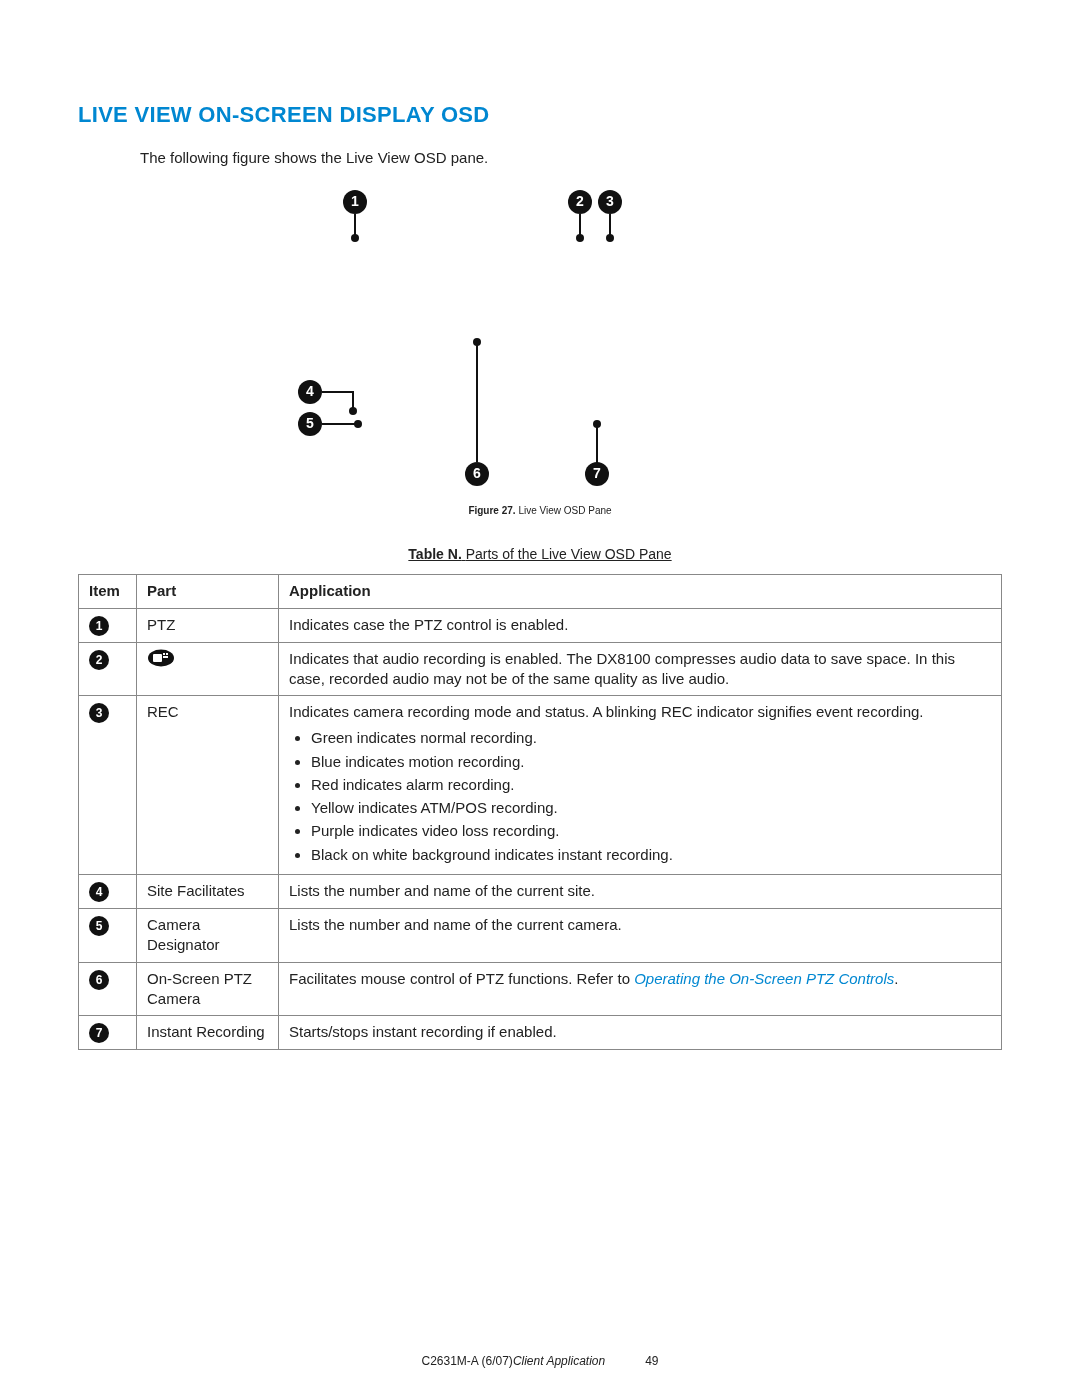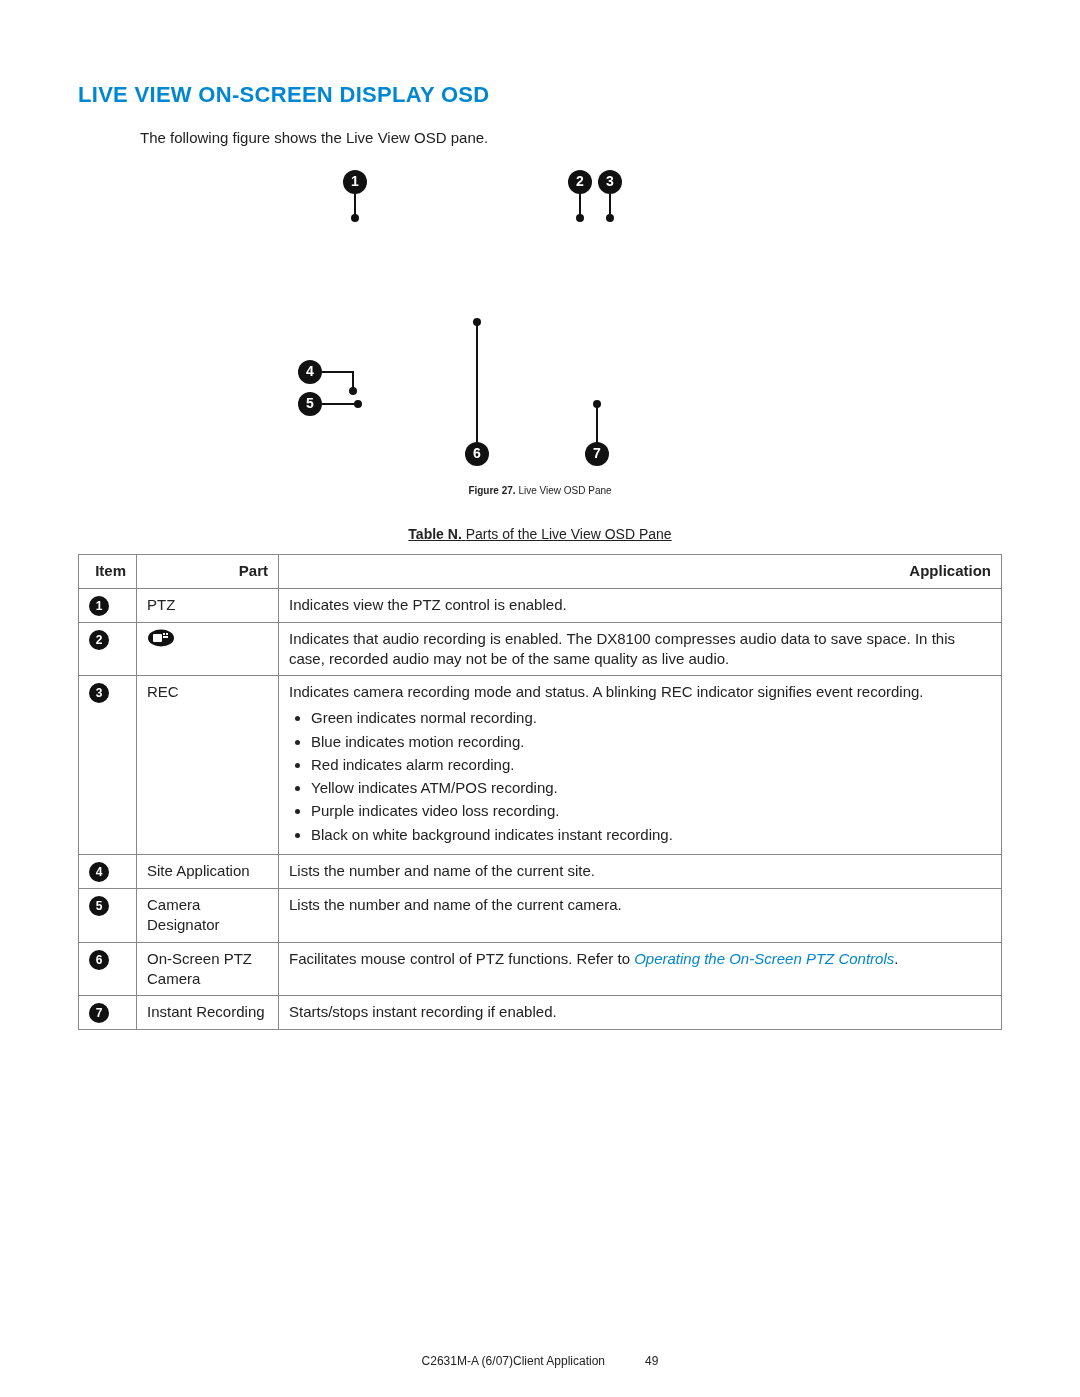--- a/index.html
+++ b/index.html
@@ -10,20 +10,21 @@
     color: #222;
     width: 1080px;
     height: 1397px;
     position: relative;
     box-sizing: border-box;
     font-size: 15px;
     line-height: 1.35;
   }
   .page {
     padding: 80px 78px 0 78px;
+    margin-top: 20px;
   }
   h1.section-title {
     color: #0087d1;
     font-weight: 700;
     letter-spacing: 0.3px;
     font-size: 22px;
     text-transform: uppercase;
     margin: 0 0 18px 0;
   }
   .intro, .lead {
@@ -81,21 +82,20 @@
   }
   table.osd th, table.osd td {
     border: 1px solid #888;
     padding: 6px 10px;
     vertical-align: top;
     text-align: left;
     font-weight: 300;
   }
   table.osd th {
     font-weight: 700;
-    text-align: right;
   }
   table.osd col.c-item { width: 58px; }
   table.osd col.c-part { width: 142px; }
   .row-badge {
     display:inline-flex;
     width:20px;height:20px;border-radius:50%;
     background:#111;color:#fff;font-size:12px;font-weight:700;
     align-items:center;justify-content:center;
   }
   .desc ul {
@@ -107,21 +107,21 @@
   .footer {
     position:absolute;
     bottom:28px;
     left:78px; right:78px;
     display:flex;
     justify-content:center;
     font-size:12px;
     color:#222;
   }
   .footer .right{ display:flex; gap:40px; align-items:baseline;}
-  .footer .app { }
+  .footer .app { font-style:italic; }
   .audio-icon svg { display:block; }
 </style>
 </head>
 <body>
 
 <div class="page">
   <h1 class="section-title">LIVE VIEW ON-SCREEN DISPLAY OSD</h1>
 
   <p class="intro lead2">The following figure shows the Live View OSD pane.</p>
 
@@ -178,21 +178,21 @@
       <tr>
         <th>Item</th>
         <th>Part</th>
         <th>Application</th>
       </tr>
     </thead>
     <tbody>
       <tr>
         <td><span class="row-badge">1</span></td>
         <td>PTZ</td>
-        <td class="desc">Indicates view the PTZ control is enabled.</td>
+        <td class="desc">Indicates case the PTZ control is enabled.</td>
       </tr>
       <tr>
         <td><span class="row-badge">2</span></td>
         <td>
           <span class="audio-icon">
             <svg width="28" height="18" viewBox="0 0 28 18">
               <ellipse cx="14" cy="9" rx="13" ry="8.5" fill="#111"></ellipse>
               <rect x="6" y="5" width="9" height="8" rx="1" fill="#fff"></rect>
               <rect x="16" y="4" width="2" height="2" fill="#fff"></rect>
               <rect x="19" y="4" width="2" height="2" fill="#fff"></rect>
@@ -212,21 +212,21 @@
             <li>Blue indicates motion recording.</li>
             <li>Red indicates alarm recording.</li>
             <li>Yellow indicates ATM/POS recording.</li>
             <li>Purple indicates video loss recording.</li>
             <li>Black on white background indicates instant recording.</li>
           </ul>
         </td>
       </tr>
       <tr>
         <td><span class="row-badge">4</span></td>
-        <td>Site Application</td>
+        <td>Site Facilitates</td>
         <td class="desc">Lists the number and name of the current site.</td>
       </tr>
       <tr>
         <td><span class="row-badge">5</span></td>
         <td>Camera Designator</td>
         <td class="desc">Lists the number and name of the current camera.</td>
       </tr>
       <tr>
         <td><span class="row-badge">6</span></td>
         <td>On-Screen PTZ Camera</td>

